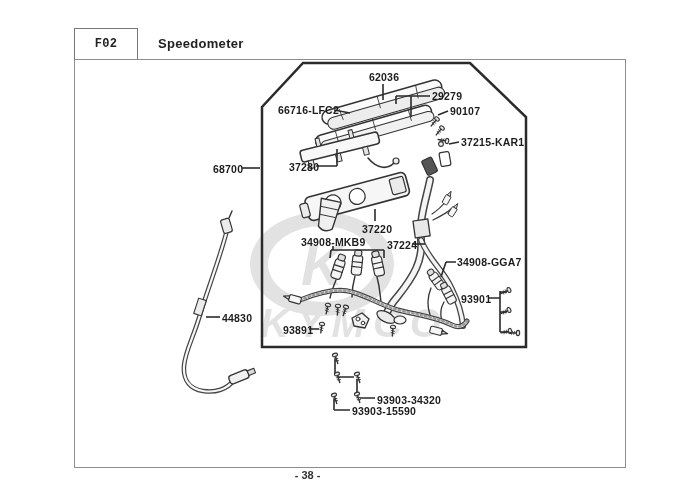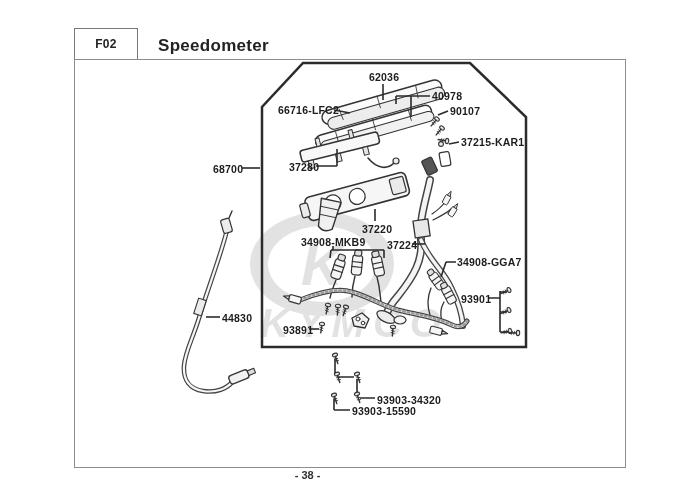--- a/index.html
+++ b/index.html
@@ -1,21 +1,21 @@
 <!DOCTYPE html>
 <html><head>
 <meta charset="utf-8">
 <style>
   html,body{margin:0;padding:0;background:#fff;}
   .page{position:relative;width:700px;height:495px;background:#ffffff;overflow:hidden;
         font-family:"Liberation Sans",sans-serif;}
   .code-box{position:absolute;left:74px;top:28px;width:62px;height:30px;
             border:1px solid #777;display:flex;align-items:center;justify-content:center;}
-  .code-text{font-size:12px;font-weight:bold;color:#222;letter-spacing:.3px;}
-  .page-title{position:absolute;left:158px;top:36px;font-size:17px;font-weight:bold;color:#222;letter-spacing:.3px;}
+  .code-text{font-size:12px;font-weight:bold;color:#222;letter-spacing:.3px;font-family:Liberation Mono, monospace;}
+  .page-title{position:absolute;left:158px;top:36px;font-size:13px;font-weight:bold;color:#222;letter-spacing:.3px;}
   .main-frame{position:absolute;left:74px;top:59px;width:550px;height:407px;border:1px solid #8d8d8d;}
   .page-num{position:absolute;left:0;top:469px;width:615px;text-align:center;
             font-size:11px;font-weight:bold;color:#333;}
   .plabel{position:absolute;font-size:10.5px;font-weight:bold;color:#1d1d1d;
           white-space:nowrap;letter-spacing:.2px;line-height:12px;}
   svg{position:absolute;left:0;top:0;}
 </style>
 </head>
 <body>
 
@@ -194,21 +194,21 @@
       <path d="M456 262 H446 M446 262 L441 277"></path>
       <path d="M488 298 H500 M500 291 V332 M500 292 H507 M500 312 H507 M500 332 H508"></path>
       <path d="M309 329 H319"></path>
       <path d="M220 317 H206"></path>
       <path d="M335 359 V373 M338 377 H354 M357 379 V392 M360 398 H375"></path>
       <path d="M334 399 V410 M334 410 H350"></path>
     </g>
   </svg>
 
   <span class="plabel" style="left:369px;top:71px">62036</span>
-  <span class="plabel" style="left:432px;top:90px">40978</span>
+  <span class="plabel" style="left:432px;top:90px">29279</span>
   <span class="plabel" style="left:278px;top:104px">66716-LFC2</span>
   <span class="plabel" style="left:450px;top:105px">90107</span>
   <span class="plabel" style="left:461px;top:136px">37215-KAR1</span>
   <span class="plabel" style="left:213px;top:163px">68700</span>
   <span class="plabel" style="left:289px;top:161px">37280</span>
   <span class="plabel" style="left:362px;top:223px">37220</span>
   <span class="plabel" style="left:301px;top:236px">34908-MKB9</span>
   <span class="plabel" style="left:387px;top:239px">37224</span>
   <span class="plabel" style="left:457px;top:256px">34908-GGA7</span>
   <span class="plabel" style="left:461px;top:293px">93901</span>

